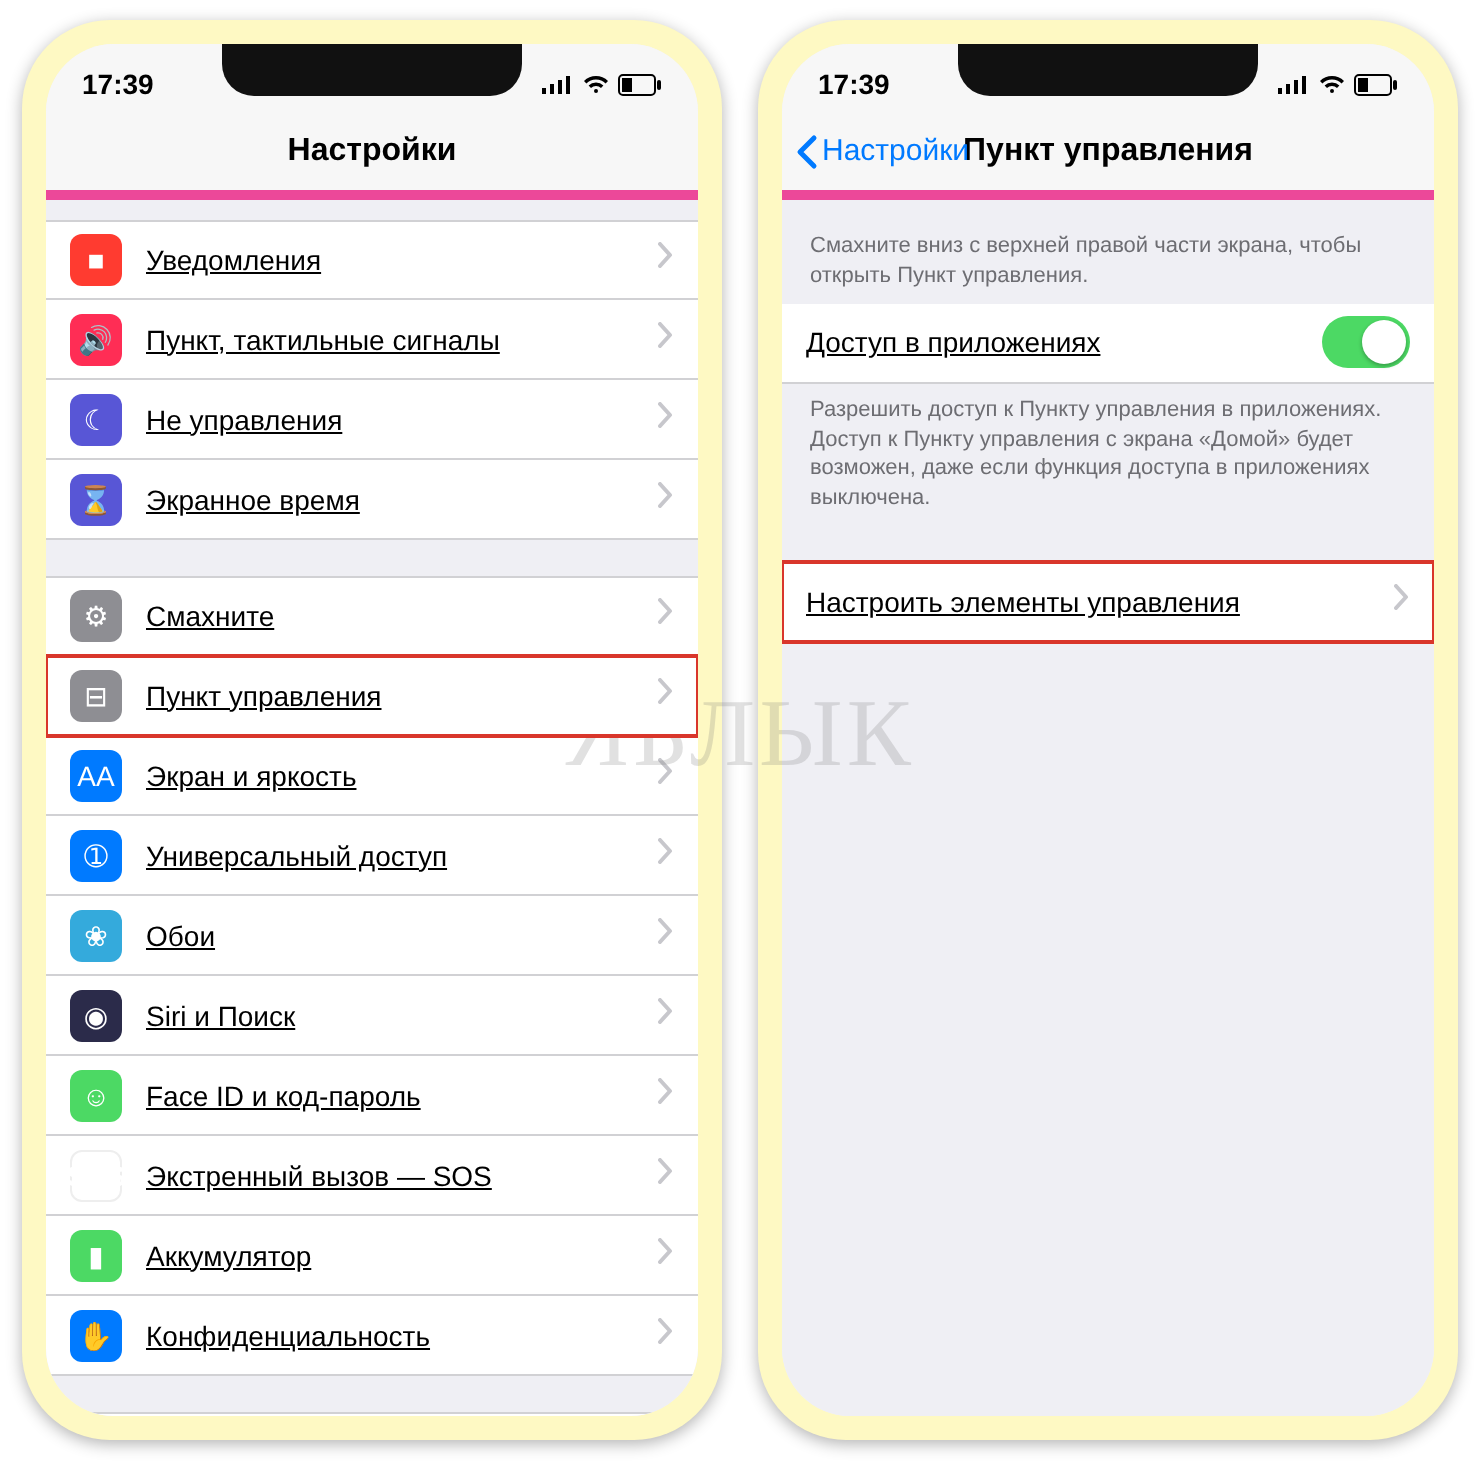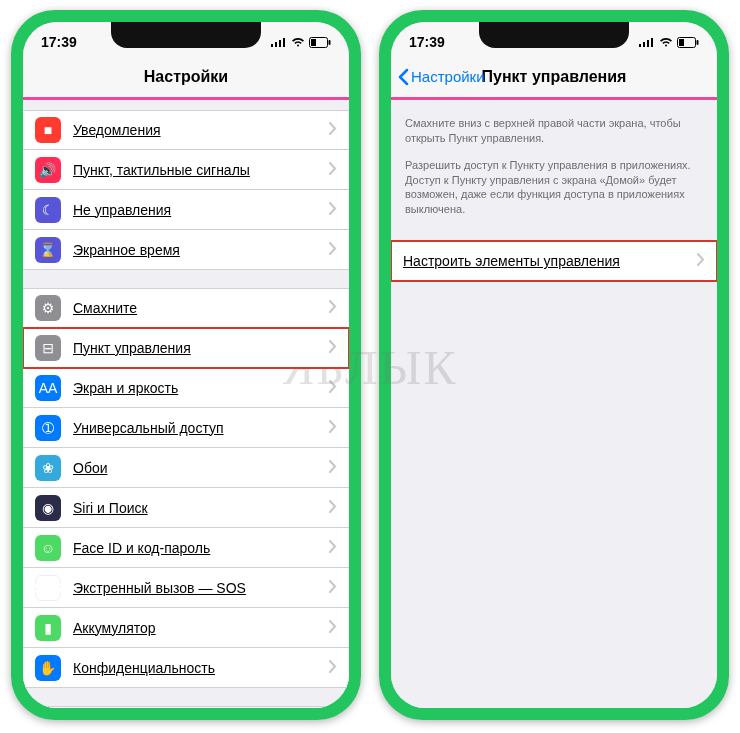--- a/index.html
+++ b/index.html
@@ -12,21 +12,21 @@
   }
   .stage {
     display: flex;
     gap: 18px;
     padding: 10px;
     justify-content: center;
   }
   .phone {
     width: 350px;
     height: 710px;
-    background: #22c55e;
+    background: #fef9c3;
     border-radius: 44px;
     padding: 12px;
     position: relative;
     box-shadow: 0 2px 8px rgba(0,0,0,.3);
   }
   .screen {
     width: 100%;
     height: 100%;
     background: #f2f2f7;
     border-radius: 34px;
@@ -56,21 +56,21 @@
     font-size: 14px;
     font-weight: 600;
     color: #000;
     background: #f7f7f7;
   }
   .status-icons { display: flex; align-items: center; gap: 4px; }
   .status-icons svg { display: block; }
   .navbar {
     height: 44px;
     background: #f7f7f7;
-    border-bottom: 3px solid #ec4899;
+    border-bottom: 5px solid #ec4899;
     display: flex;
     align-items: center;
     justify-content: center;
     position: relative;
     font-size: 16px;
     font-weight: 600;
   }
   .nav-back {
     position: absolute;
     left: 6px;
@@ -323,20 +323,24 @@
           <svg width="12" height="18" viewBox="0 0 12 18">
               <path d="M10 2L3 9l7 7" stroke="#007aff" stroke-width="2.5" fill="none" stroke-linecap="round" stroke-linejoin="round"></path>
             </svg>
           <span>Настройки</span>
         </span>
         <span>Пункт управления</span>
       </div>
       <div class="content">
         <div class="group first">
           <div class="group-header">Смахните вниз с верхней правой части экрана, чтобы открыть Пункт управления.</div>
+          <div class="row">
+            <span class="label">Доступ в приложениях</span>
+            <span class="switch"></span>
+          </div>
           <div class="group-footer">Разрешить доступ к Пункту управления в приложениях. Доступ к Пункту управления с экрана «Домой» будет возможен, даже если функция доступа в приложениях выключена.</div>
         </div>
         <div class="group">
           <div class="row highlight">
             <span class="label">Настроить элементы управления</span>
             <span class="chev">
               <svg width="8" height="13" viewBox="0 0 8 13">
                   <path d="M1 1l5 5.5L1 12" stroke="#c7c7cc" stroke-width="2" fill="none" stroke-linecap="round" stroke-linejoin="round"></path>
                 </svg>
             </span>

